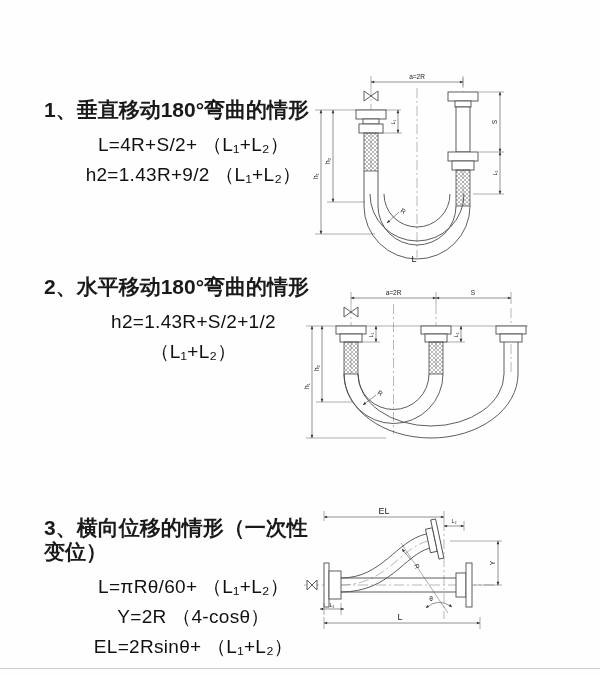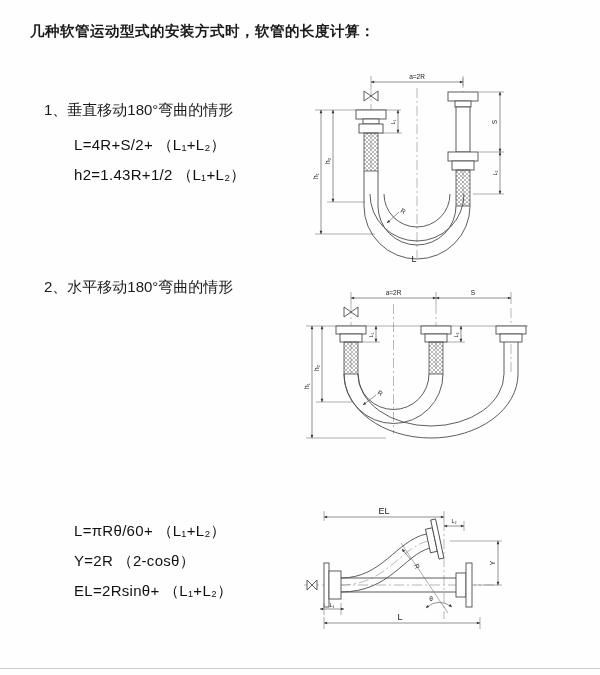--- a/index.html
+++ b/index.html
@@ -1,48 +1,47 @@
 <!DOCTYPE html>
 <html><head>
 <meta charset="utf-8">
 <style>
   html,body{margin:0;padding:0;}
   body{width:600px;height:675px;background:#fefefe;position:relative;overflow:hidden;
        font-family:"Liberation Sans","DejaVu Sans",sans-serif;color:#1a1a1a;}
   .page{position:absolute;inset:0;}
   .title{position:absolute;left:30px;top:22px;font-size:14.5px;font-weight:bold;letter-spacing:.5px;}
   .txtblock{position:absolute;width:275px;}
-  .heading{font-size:15px;font-weight:normal;line-height:24px;margin-bottom:8px;}
-  .formula{font-size:15px;line-height:30px;margin-left:30px;letter-spacing:.3px;color:#111;}
+  .heading{font-size:21px;font-weight:bold;line-height:24px;margin-bottom:8px;}
+  .formula{font-size:19px;line-height:30px;margin-left:24px;letter-spacing:.3px;color:#111;text-align:center;}
   .diagram{position:absolute;}
   .bottom-rule{position:absolute;left:0;right:0;top:668px;height:1px;background:#cfcfcf;}
   
   .cl{stroke:#8a8a8a;stroke-width:.6;fill:none;stroke-dasharray:10 3 2 3;}
   .dim{stroke:#4c4c4c;stroke-width:.6;fill:none;}
   .ext{stroke:#5a5a5a;stroke-width:.5;fill:none;}
   .part{stroke:#4c4c4c;stroke-width:.9;fill:#fff;}
   .hose{stroke:#4c4c4c;stroke-width:.9;fill:none;}
   .braid1{stroke:#4c4c4c;stroke-width:.8;fill:url(#pb1);}
   .braid2{stroke:#4c4c4c;stroke-width:.8;fill:url(#pb2);}
   svg text{font-family:"Liberation Sans","DejaVu Sans",sans-serif;fill:#222;}
   .lbl{font-size:6.5px;}
   .lbl-s{font-size:5.5px;}
   .big{font-size:9px;}
 </style>
 </head>
 <body>
 
 <div class="page">
 
-  <div class="title">几种软管运动型式的安装方式时，软管的长度计算：</div>
 
   <div class="txtblock" style="left:44px;top:98px;">
     <div class="heading">1、垂直移动180°弯曲的情形</div>
     <div class="formula">L=4R+S/2+ （L₁+L₂）</div>
-    <div class="formula">h2=1.43R+1/2 （L₁+L₂）</div>
+    <div class="formula">h2=1.43R+9/2 （L₁+L₂）</div>
   </div>
 
   <svg class="diagram" style="left:303px;top:66px;" width="290" height="198" viewBox="0 0 290 198">
     <defs>
       <pattern id="pb1" width="4" height="4" patternUnits="userSpaceOnUse">
         <path d="M0,4 L4,0 M0,0 L4,4" stroke="#777" stroke-width="0.5"></path>
       </pattern>
       <marker id="ar1" viewBox="0 0 10 10" refX="9.5" refY="5" markerWidth="7" markerHeight="5.5" orient="auto-start-reverse">
         <path d="M0,1 L10,5 L0,9 Z" fill="#333"></path>
       </marker>
@@ -126,20 +125,21 @@
     <g>
       <line class="dim" x1="96" y1="146" x2="84" y2="157" marker-end="url(#ar1)"></line>
       <text class="lbl" x="97" y="146" transform="rotate(28 97 146)">R</text>
     </g>
 
     <text class="big" x="111" y="196" text-anchor="middle">L</text>
   </svg>
 
   <div class="txtblock" style="left:44px;top:275px;">
     <div class="heading">2、水平移动180°弯曲的情形</div>
+    <div class="formula">h2=1.43R+S/2+1/2 （L₁+L₂）</div>
   </div>
 
   <svg class="diagram" style="left:296px;top:284px;" width="300" height="175" viewBox="0 0 300 175">
     <defs>
       <pattern id="pb2" width="4" height="4" patternUnits="userSpaceOnUse">
         <path d="M0,4 L4,0 M0,0 L4,4" stroke="#777" stroke-width="0.5"></path>
       </pattern>
       <marker id="ar2" viewBox="0 0 10 10" refX="9.5" refY="5" markerWidth="7" markerHeight="5.5" orient="auto-start-reverse">
         <path d="M0,1 L10,5 L0,9 Z" fill="#333"></path>
       </marker>
@@ -216,22 +216,23 @@
       <text class="lbl-s" x="162" y="51" text-anchor="middle" transform="rotate(-90 162 51)">L₂</text>
     </g>
 
     <g>
       <line class="dim" x1="80" y1="111" x2="67" y2="121" marker-end="url(#ar2)"></line>
       <text class="lbl" x="81" y="110" transform="rotate(28 81 110)">R</text>
     </g>
   </svg>
 
   <div class="txtblock" style="left:44px;top:516px;">
+    <div class="heading">3、横向位移的情形（一次性变位）</div>
     <div class="formula">L=πRθ/60+ （L₁+L₂）</div>
-    <div class="formula">Y=2R （2-cosθ）</div>
+    <div class="formula">Y=2R （4-cosθ）</div>
     <div class="formula">EL=2Rsinθ+ （L₁+L₂）</div>
   </div>
 
   <svg class="diagram" style="left:298px;top:505px;" width="300" height="160" viewBox="0 0 300 160">
     <defs>
       <marker id="ar3" viewBox="0 0 10 10" refX="9.5" refY="5" markerWidth="7" markerHeight="5.5" orient="auto-start-reverse">
         <path d="M0,1 L10,5 L0,9 Z" fill="#333"></path>
       </marker>
     </defs>
 

